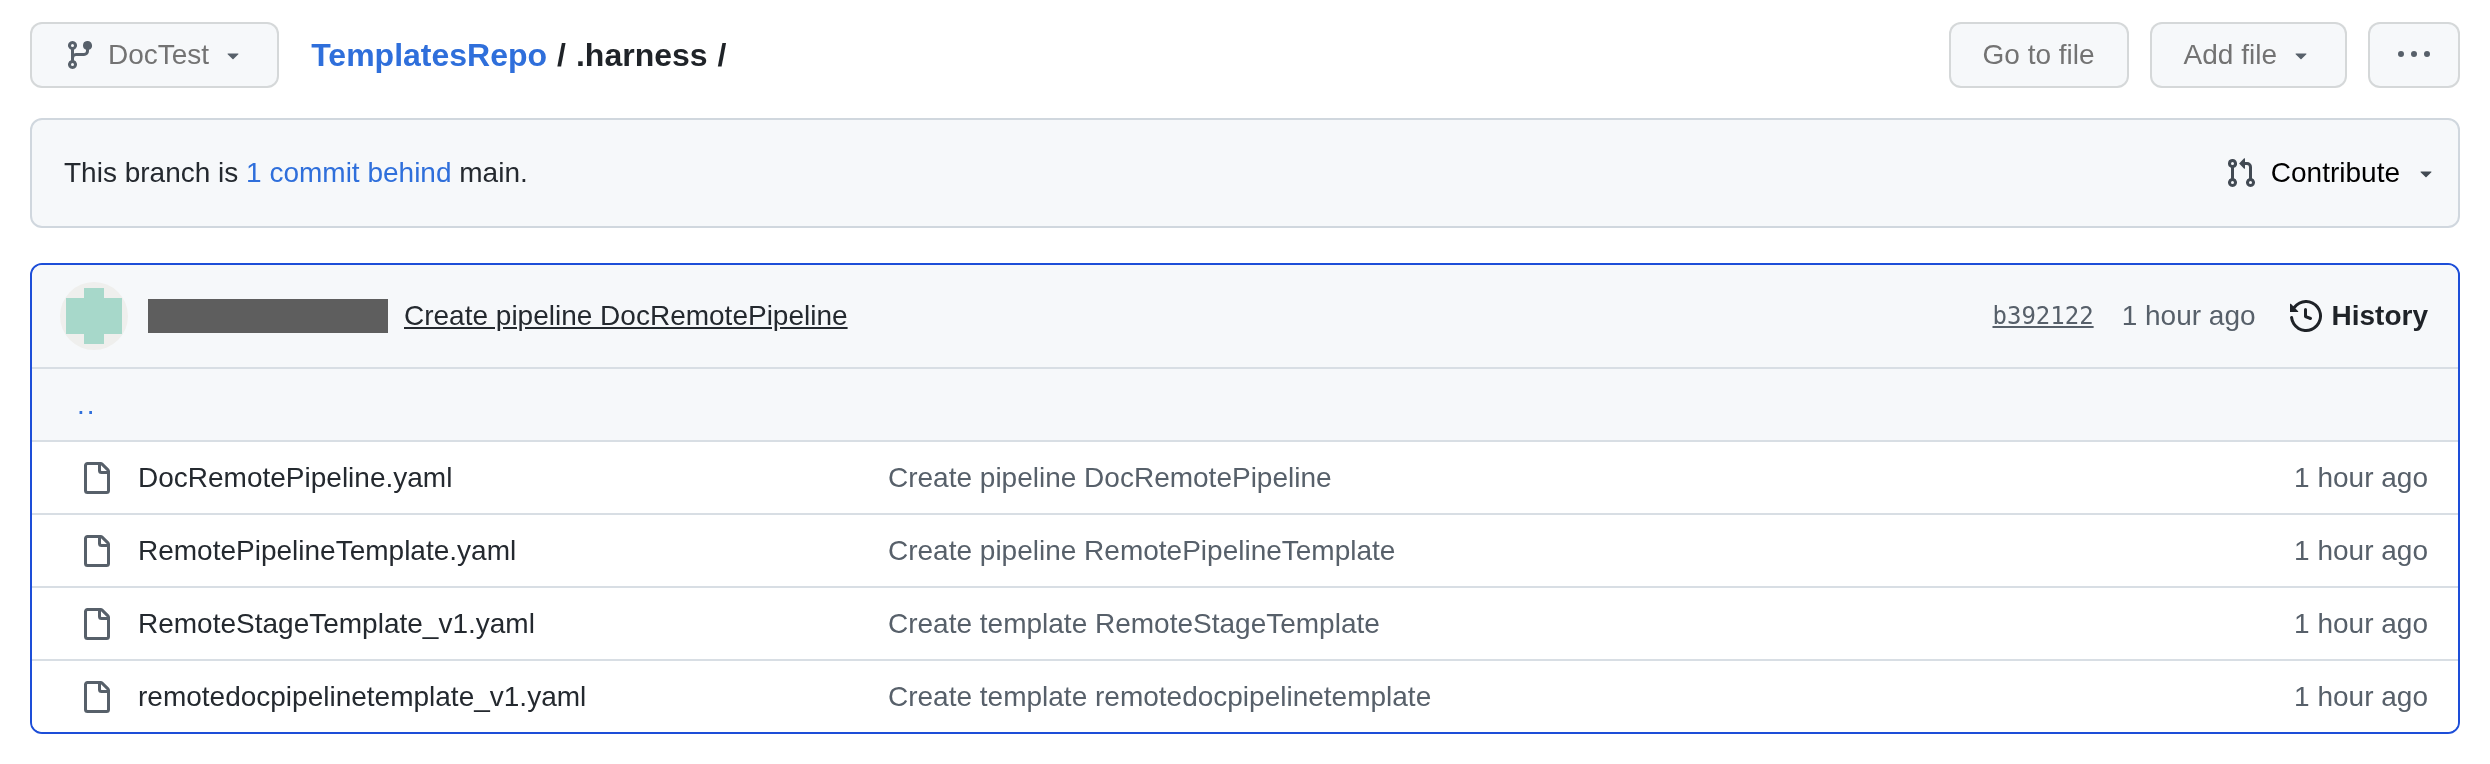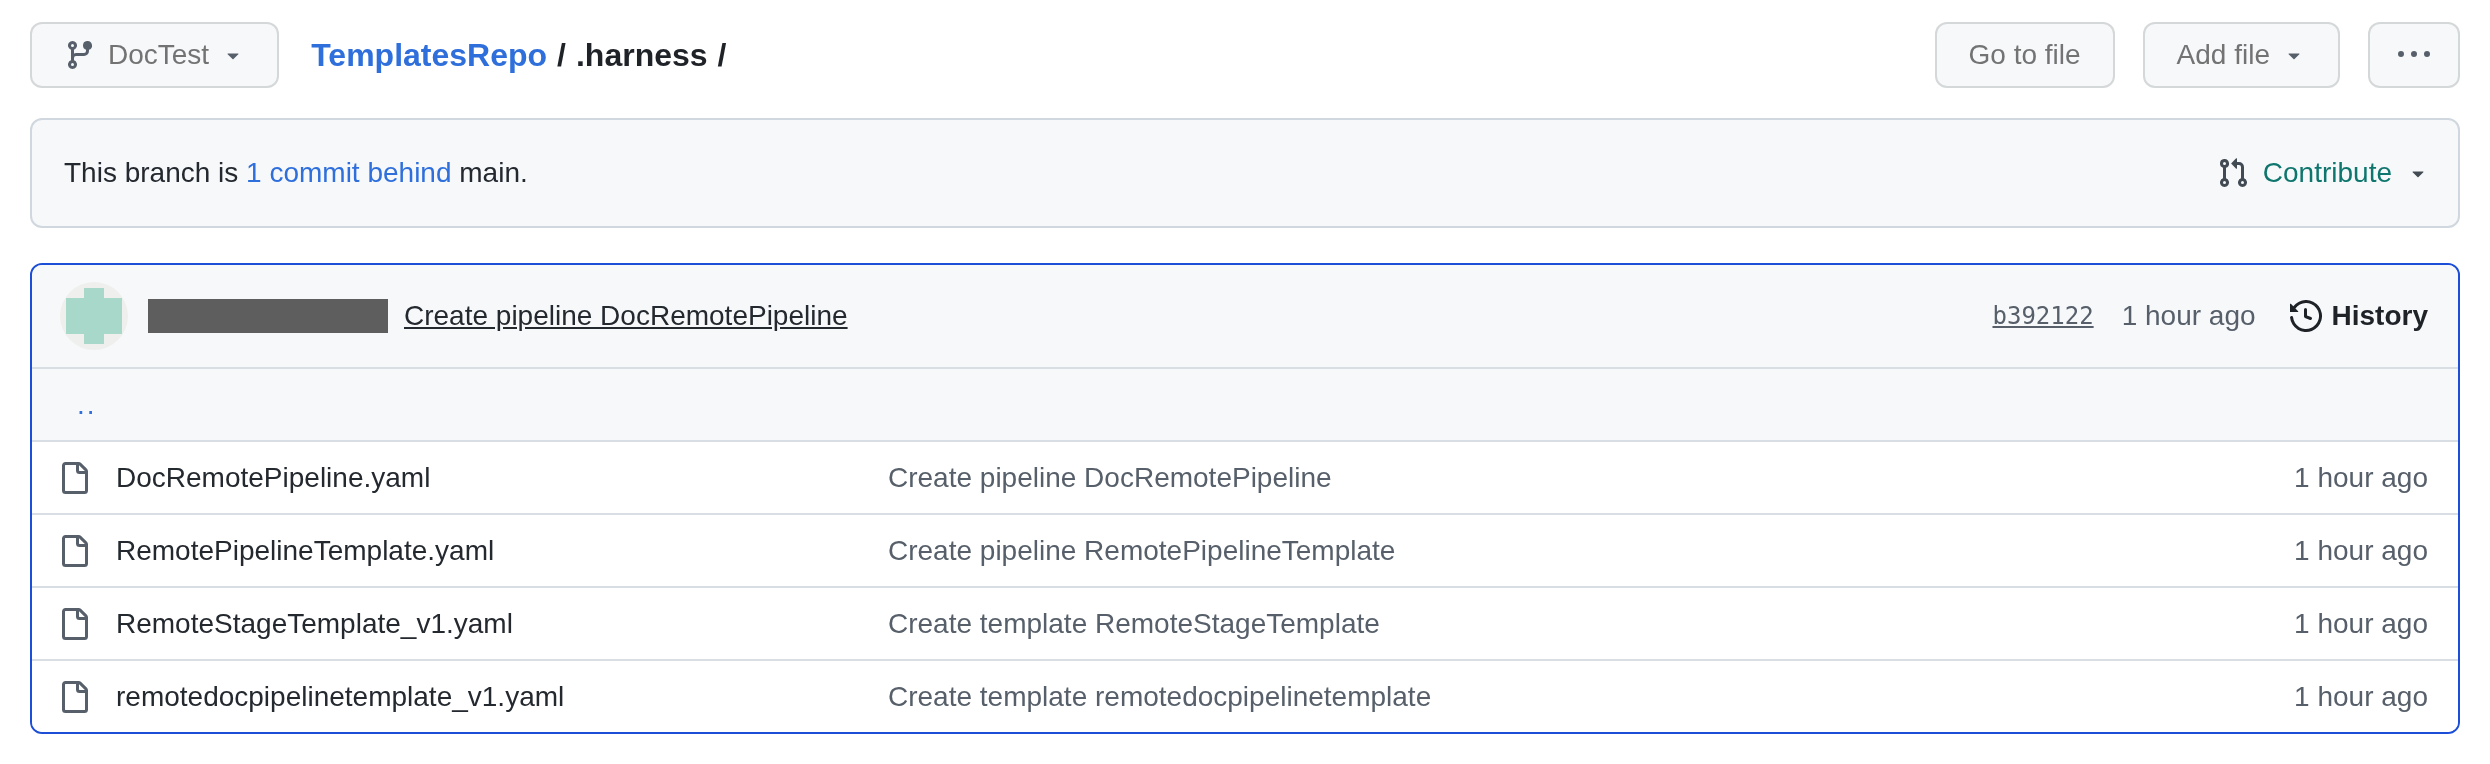--- a/index.html
+++ b/index.html
@@ -21,34 +21,34 @@
     height:66px; padding:0 32px;
     background:#f6f8fa; border:2px solid rgba(27,31,36,0.15);
     border-radius:12px; font-size:28px; font-weight:500; color:#737373;
     cursor:pointer; white-space:nowrap;
   }
   .btn .icon { color:#57606a; }
   .caret { color:#57606a; }
   .breadcrumb { margin-left:32px; font-size:32px; font-weight:600; display:flex; gap:10px; align-items:flex-start; }
   .breadcrumb a { color:#2f6fdb; text-decoration:none; }
   .breadcrumb .crumb-sep, .breadcrumb .crumb-path { color:#1f2328; }
-  .topbar-right { margin-left:auto; display:flex; gap:28px; }
+  .topbar-right { margin-left:auto; display:flex; gap:21px; }
   .kebab-btn { padding:0 28px; color:#57606a; }
 
   
   .banner {
     height:110px; background:#f6f8fa;
     border:2px solid #d0d7de; border-radius:12px;
-    display:flex; align-items:center; padding:0 28px 0 32px;
+    display:flex; align-items:center; padding:0 20px 0 32px;
     margin-bottom:35px; font-size:28px;
   }
   .banner a { color:#2f6fdb; text-decoration:none; }
   .contribute {
     margin-left:auto; display:inline-flex; align-items:center; gap:14px;
-    background:none; border:none; font-size:28px; color:#0f766e;
+    background:none; border:none; font-size:28px; color:#000000;
     font-family:inherit; cursor:pointer;
   }
   .contribute .icon { color:#424a53; }
 
   
   .filebox { border:2px solid #1d4ed8; border-radius:12px; overflow:hidden; background:#ffffff; }
   .commit-header {
     height:102px; background:#f6f8fa;
     display:flex; align-items:center; padding:0 30px 0 28px; gap:20px;
   }
@@ -68,21 +68,21 @@
   .up-row {
     height:73px; background:#f6f8fa; border-top:2px solid #d8dee4;
     display:flex; align-items:center; padding-left:45px;
   }
   .up-row a { color:#2f6fdb; font-size:28px; text-decoration:none; letter-spacing:2px; }
 
   .file-row {
     height:73px; background:#ffffff; border-top:2px solid #d8dee4;
     display:grid; grid-template-columns:856px 1fr 320px; align-items:center;
   }
-  .cell-name { display:flex; align-items:center; gap:26px; padding-left:26px; overflow:hidden; }
+  .cell-name { display:flex; align-items:center; gap:26px; padding-left:48px; overflow:hidden; }
   .cell-name .icon { color:#57606a; }
   .cell-name a { color:#24292f; font-size:28px; text-decoration:none; white-space:nowrap; }
   .cell-msg a { color:#57606a; font-size:28px; text-decoration:none; white-space:nowrap; }
   .cell-age { text-align:right; padding-right:30px; font-size:28px; color:#57606a; white-space:nowrap; }
 </style>
 </head>
 <body>
 
 <div class="topbar">
   <button class="btn">

